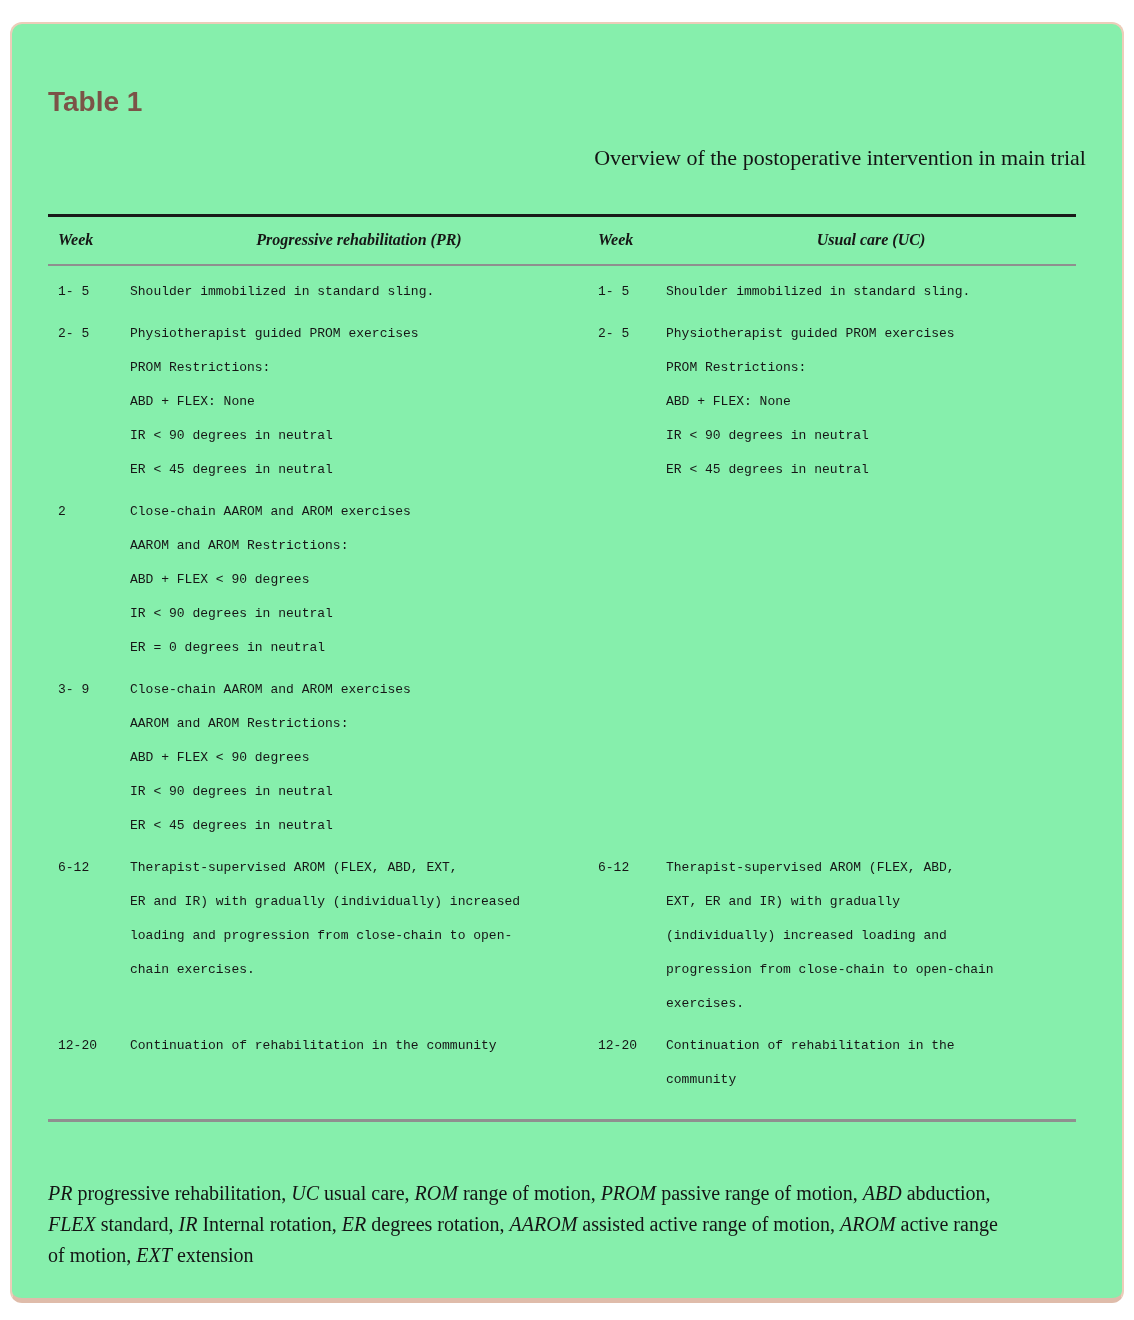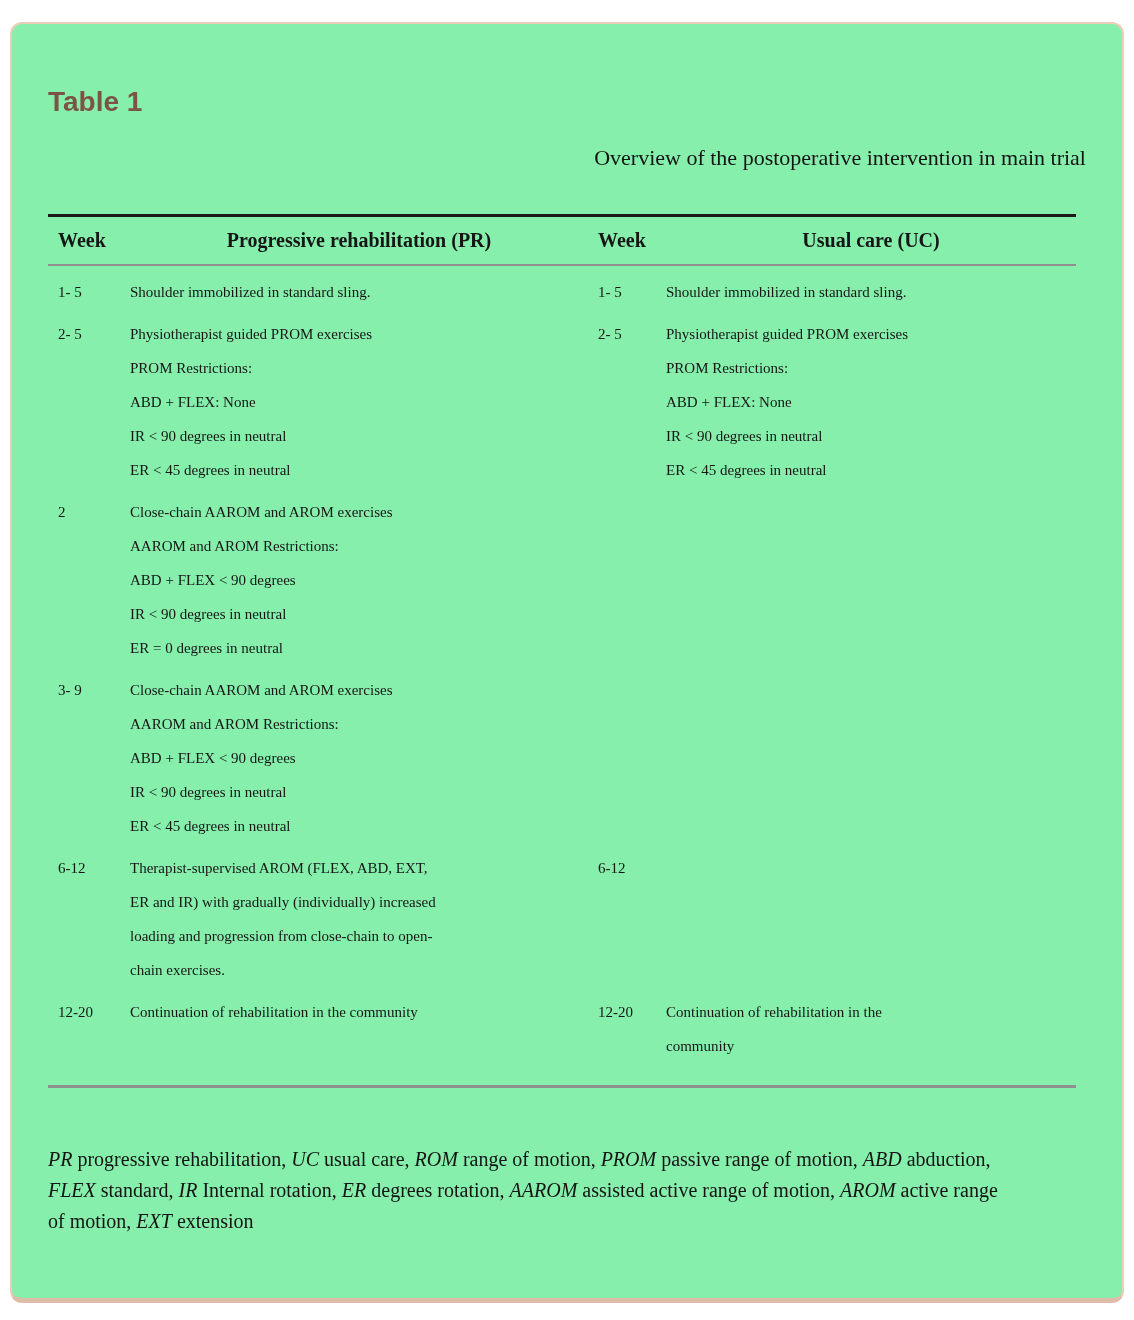--- a/index.html
+++ b/index.html
@@ -41,36 +41,38 @@
     margin-top: 42px;
     width: 1028px;
     border-top: 3px solid #1a1a1a;
   }
   .thead {
     display: grid;
     grid-template-columns: 82px 458px 78px 1fr;
     padding: 11px 0 12px 0;
     border-bottom: 2px solid #8f8f8f;
     font-weight: bold;
-    font-size: 20px;
+    font-size: 16px;
     line-height: 24px;
+    font-style: italic;
   }
   .thead .wk { padding-left: 10px; }
   .thead .desc { text-align: center; }
 
   .tbody {
     padding: 9px 0 10px 0;
     border-bottom: 3px solid #8f8f8f;
   }
   .trow {
     display: grid;
     grid-template-columns: 82px 458px 78px 1fr;
-    font-size: 15px;
+    font-size: 13px;
     line-height: 34px;
     margin-bottom: 8px;
+    font-family: Liberation Mono, monospace;
   }
   .trow:last-child { margin-bottom: 12px; }
   .trow .wk { padding-left: 10px; white-space: pre; }
   .trow .desc { white-space: pre; }
 
   .footnote {
     margin-top: 56px;
     width: 1035px;
     font-size: 20px;
     line-height: 31px;
@@ -143,20 +145,25 @@
           <div class="desc"></div>
         </div>
 
         <div class="trow">
           <div class="wk">6-12</div>
           <div class="desc">Therapist-supervised AROM (FLEX, ABD, EXT,
 ER and IR) with gradually (individually) increased
 loading and progression from close-chain to open-
 chain exercises.</div>
           <div class="wk">6-12</div>
+          <div class="desc">Therapist-supervised AROM (FLEX, ABD,
+EXT, ER and IR) with gradually
+(individually) increased loading and
+progression from close-chain to open-chain
+exercises.</div>
         </div>
 
         <div class="trow">
           <div class="wk">12-20</div>
           <div class="desc">Continuation of rehabilitation in the community</div>
           <div class="wk">12-20</div>
           <div class="desc">Continuation of rehabilitation in the
 community</div>
         </div>
 

